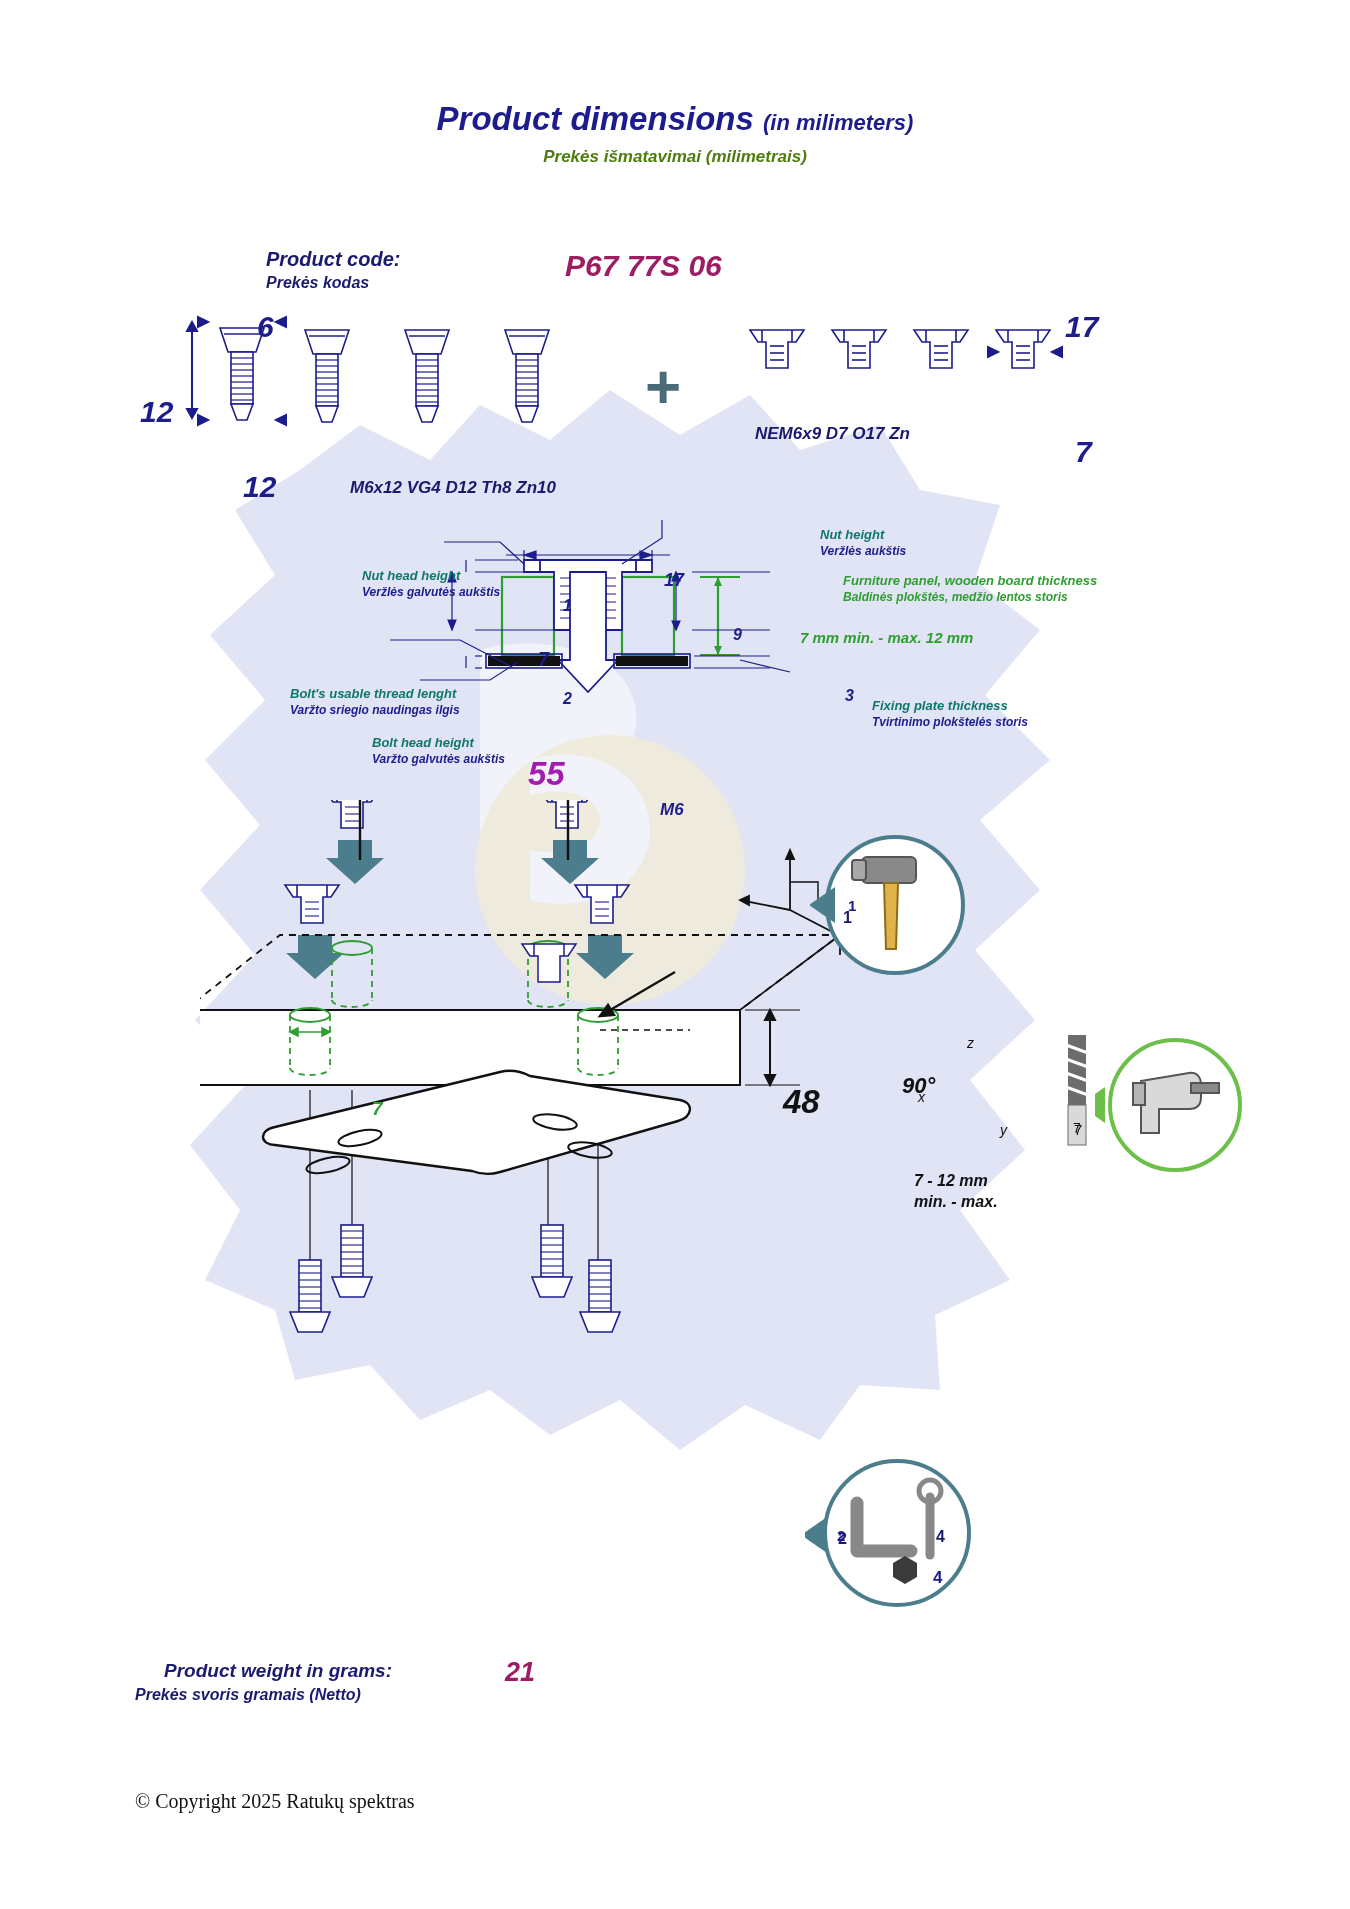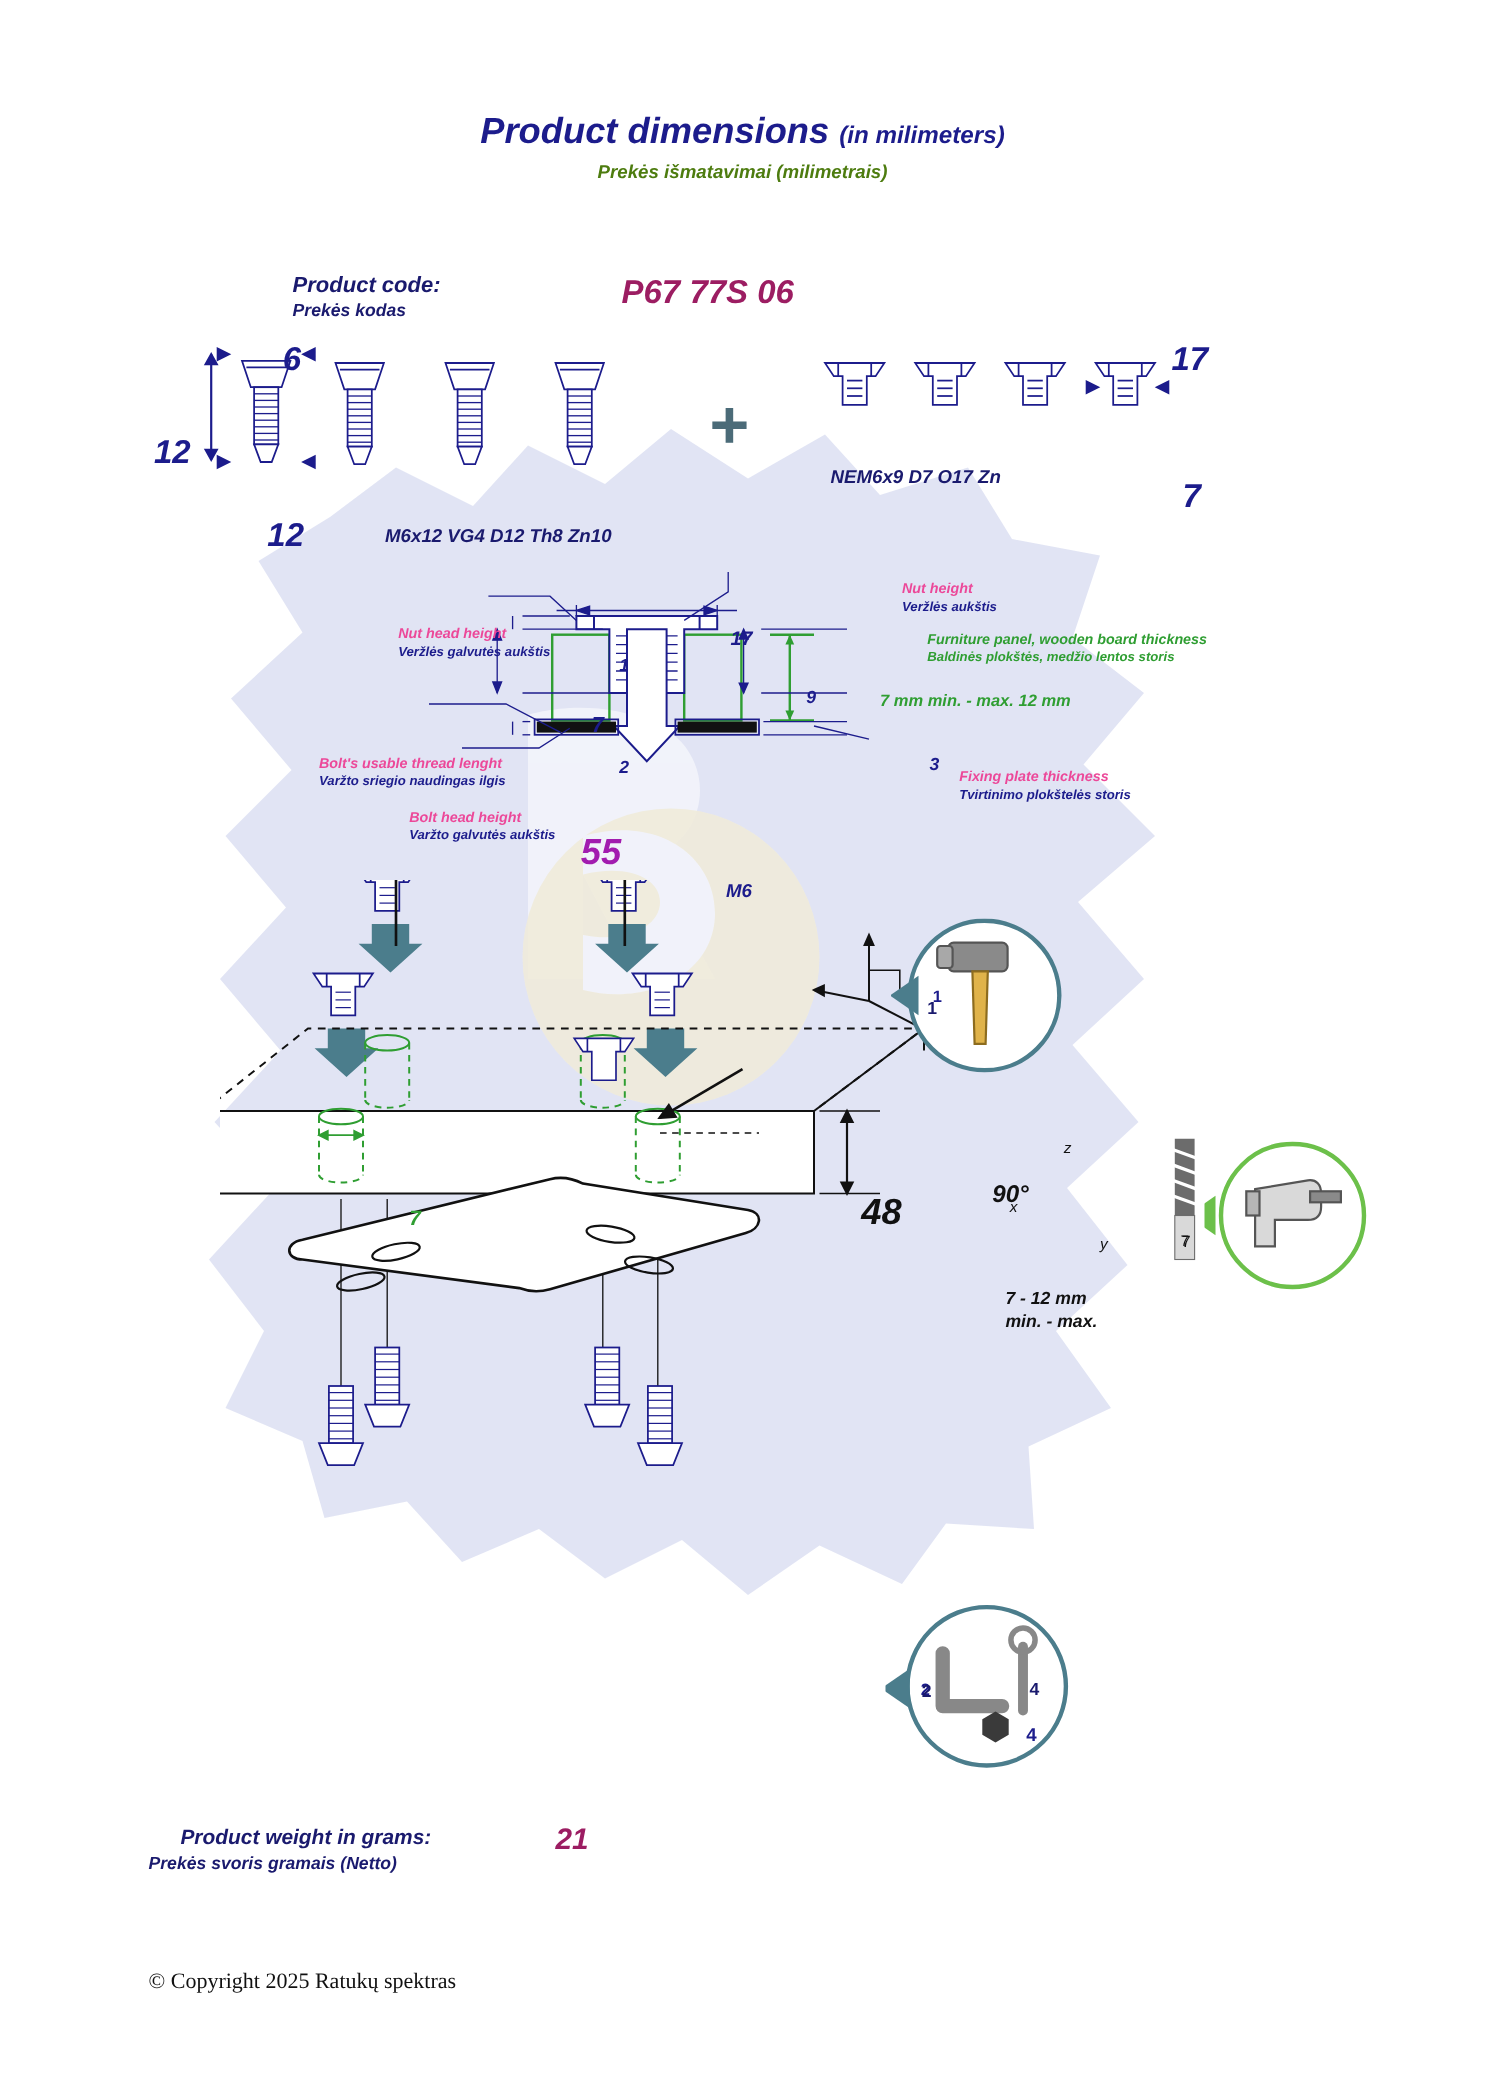--- a/index.html
+++ b/index.html
@@ -28,21 +28,21 @@
   
   #code-label{top:248px;left:266px;font-size:20px;font-weight:bold;font-style:italic;}
   #code-label-lt{top:274px;left:266px;font-size:16px;font-weight:bold;font-style:italic;}
   #code-value{top:249px;left:565px;font-size:30px;font-weight:bold;font-style:italic;color:#9c1d62;}
 
   
   #bg-blob{left:180px;top:330px;width:900px;height:1130px;}
 
   
   .dim{font-weight:bold;font-style:italic;color:#1c1c8c;}
-  .lbl-en{font-size:13px;font-weight:bold;font-style:italic;color:#ec4899;}
+  .lbl-en{font-size:13px;font-weight:bold;font-style:italic;color:#0f766e;}
   .lbl-lt{font-size:12px;font-weight:bold;font-style:italic;color:#1c1c8c;}
   .lbl-en-g{font-size:13px;font-weight:bold;font-style:italic;color:#2f9e32;}
   .lbl-lt-g{font-size:12px;font-weight:bold;font-style:italic;color:#2f9e32;}
 
   #weight-label{top:1660px;left:135px;font-size:19px;font-weight:bold;font-style:italic;margin-left:29px;}
   #weight-label-lt{top:1686px;left:135px;font-size:16px;font-weight:bold;font-style:italic;}
   #weight-value{top:1657px;left:505px;font-size:27px;font-weight:bold;font-style:italic;color:#9c1d62;}
 
   #copyright{top:1790px;left:135px;font-size:20px;color:#111;font-family:"Liberation Serif", serif;}
 </style>

